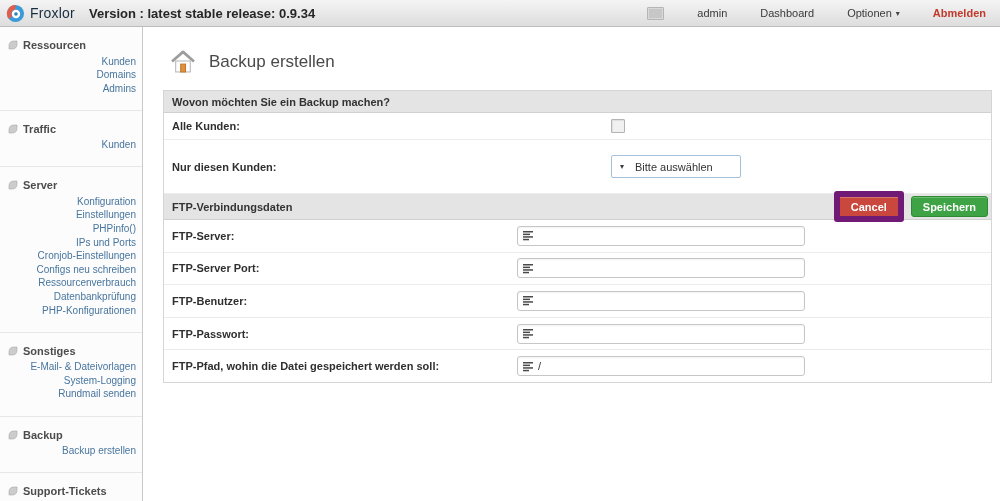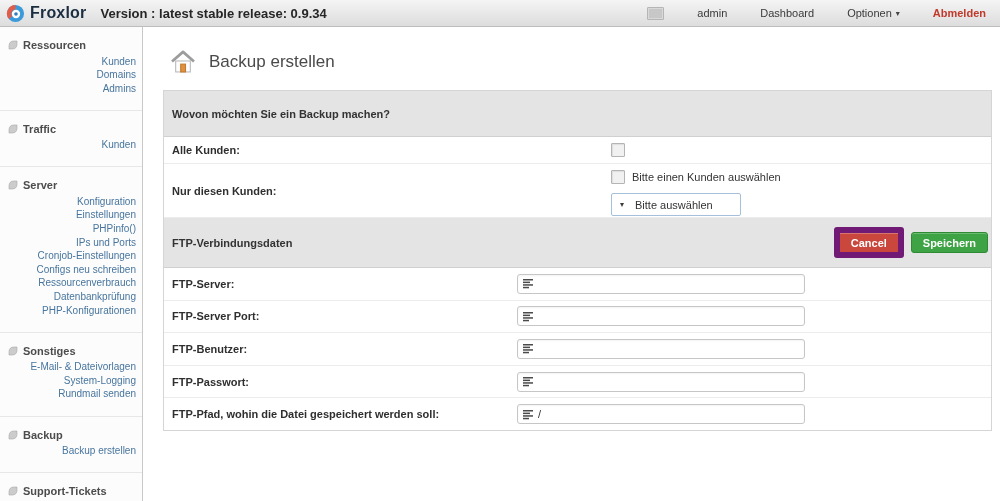--- a/index.html
+++ b/index.html
@@ -10,21 +10,21 @@
     -webkit-font-smoothing:antialiased;
   }
   
   .topbar{
     position:absolute;top:0;left:0;right:0;height:26px;
     background:linear-gradient(#f4f4f4,#dddddd);
     border-bottom:1px solid #bdbdbd;
     z-index:5;
   }
   .brand-wrap{position:absolute;left:6px;top:0;height:26px;display:flex;align-items:center;gap:5px;}
-  .brand{font-size:16px;font-weight:bold;color:#1b2d40;letter-spacing:.2px;}
+  .brand{font-size:14px;font-weight:normal;color:#1b2d40;letter-spacing:.2px;}
   .version{font-size:13px;font-weight:bold;color:#262626;margin-left:9px;}
   .topnav{position:absolute;right:14px;top:0;height:26px;display:flex;align-items:center;gap:33px;font-size:11px;}
   .topnav a{text-decoration:none;color:#3a3a3a;cursor:pointer;}
   .flag-ic{width:15px;height:11px;background:#c7c7c7;border:1px solid #b5b5b5;border-radius:1px;box-shadow:inset 0 0 0 1px #d9d9d9;display:inline-block;}
   .logout{color:var(--logout-red,#c0392b) !important;font-weight:bold;}
   .caret{font-size:8px;color:#444;margin-left:4px;vertical-align:1px;}
 
   
   .sidebar{
     position:absolute;top:27px;left:0;width:142px;bottom:0;
@@ -36,21 +36,21 @@
   .side-title{font-size:11px;font-weight:bold;color:#4c4c4c;}
   .side-links{margin-top:4px;}
   .side-link{display:block;font-size:10px;line-height:12.6px;padding:0.5px 0 0.5px 12px;color:var(--accent-blue,#47759e);text-decoration:none;cursor:pointer;}
 
   
   .main{position:absolute;left:143px;top:27px;right:0;bottom:0;background:#fff;}
   .page-head{position:absolute;left:27px;top:23px;display:flex;align-items:center;gap:13px;}
   .page-title{font-size:17px;color:#4a4a4a;}
 
   .form-box{position:absolute;left:20px;top:63px;width:827px;border:1px solid #d5d5d5;background:#fff;}
-  .sec-head{height:21px;background:#e4e4e4;border-bottom:1px solid #d0d0d0;display:flex;align-items:center;padding:12px 8px;font-size:11px;font-weight:bold;color:#333;position:relative;}
+  .sec-head{height:21px;background:#e4e4e4;border-bottom:1px solid #d0d0d0;display:flex;align-items:center;padding:0 8px;font-size:11px;font-weight:bold;color:#333;position:relative;}
   .sec-head.ftp{height:25px;}
   .btn-group{position:absolute;right:3px;top:0;height:100%;display:flex;align-items:center;gap:7px;}
   .btn{height:19px;padding:0 11px;font-size:11px;font-weight:bold;color:#fff;border-radius:3px;display:inline-flex;align-items:center;cursor:pointer;font-family:inherit;box-shadow:inset 0 1px 0 rgba(255,255,255,.25);}
   .btn-cancel{background:var(--cancel-red,#c9473c);border:6px solid #701a75;}
   .btn-save{background:var(--save-green,#3da344);border:1px solid #2f8a34;}
 
   .row{display:flex;border-bottom:1px solid #ececec;background:#fff;}
   .row:last-child{border-bottom:none;}
   .row-label{font-size:11px;font-weight:bold;color:#2f2f2f;display:flex;align-items:center;padding-left:8px;box-sizing:border-box;}
   .w1{width:447px;}
@@ -225,24 +225,20 @@
     <div class="row row-a">
       <div class="row-label w1">Alle Kunden:</div>
       <div class="row-value">
         <span class="checkbox"></span>
       </div>
     </div>
 
     <div class="row row-b">
       <div class="row-label w1">Nur diesen Kunden:</div>
       <div class="row-value">
-        <div class="cb-line">
-          <span class="checkbox"></span>
-          <span>Bitte einen Kunden auswählen</span>
-        </div>
         <div class="dropdown">
           <span class="dd-caret">▾</span>
           <span>Bitte auswählen</span>
         </div>
       </div>
     </div>
 
     <div class="sec-head ftp">
       <span>FTP-Verbindungsdaten</span>
       <div class="btn-group">

